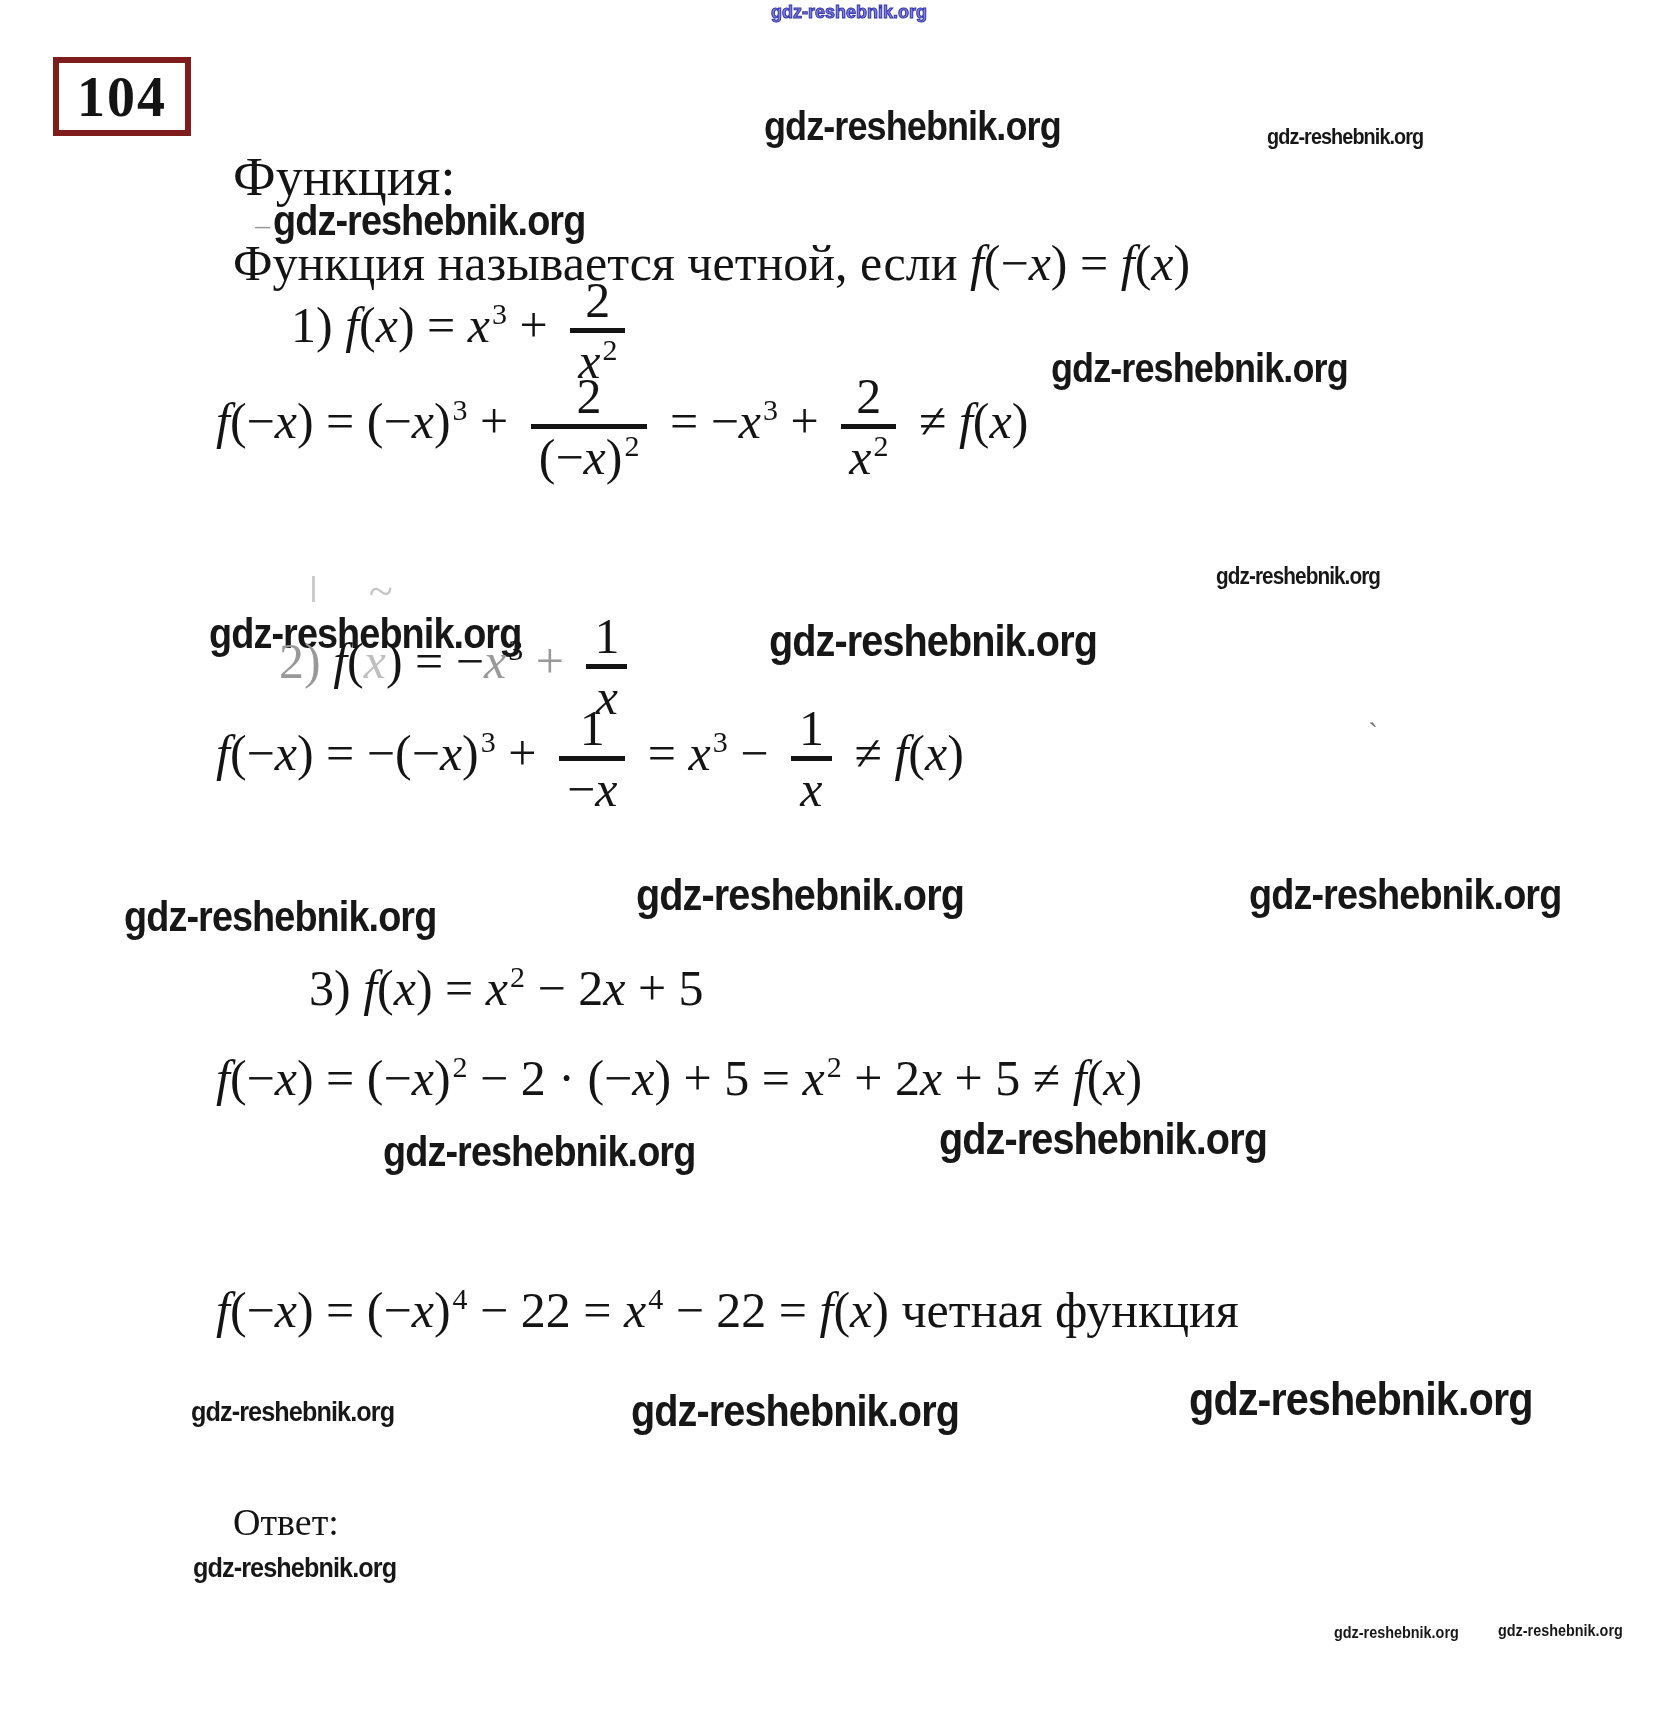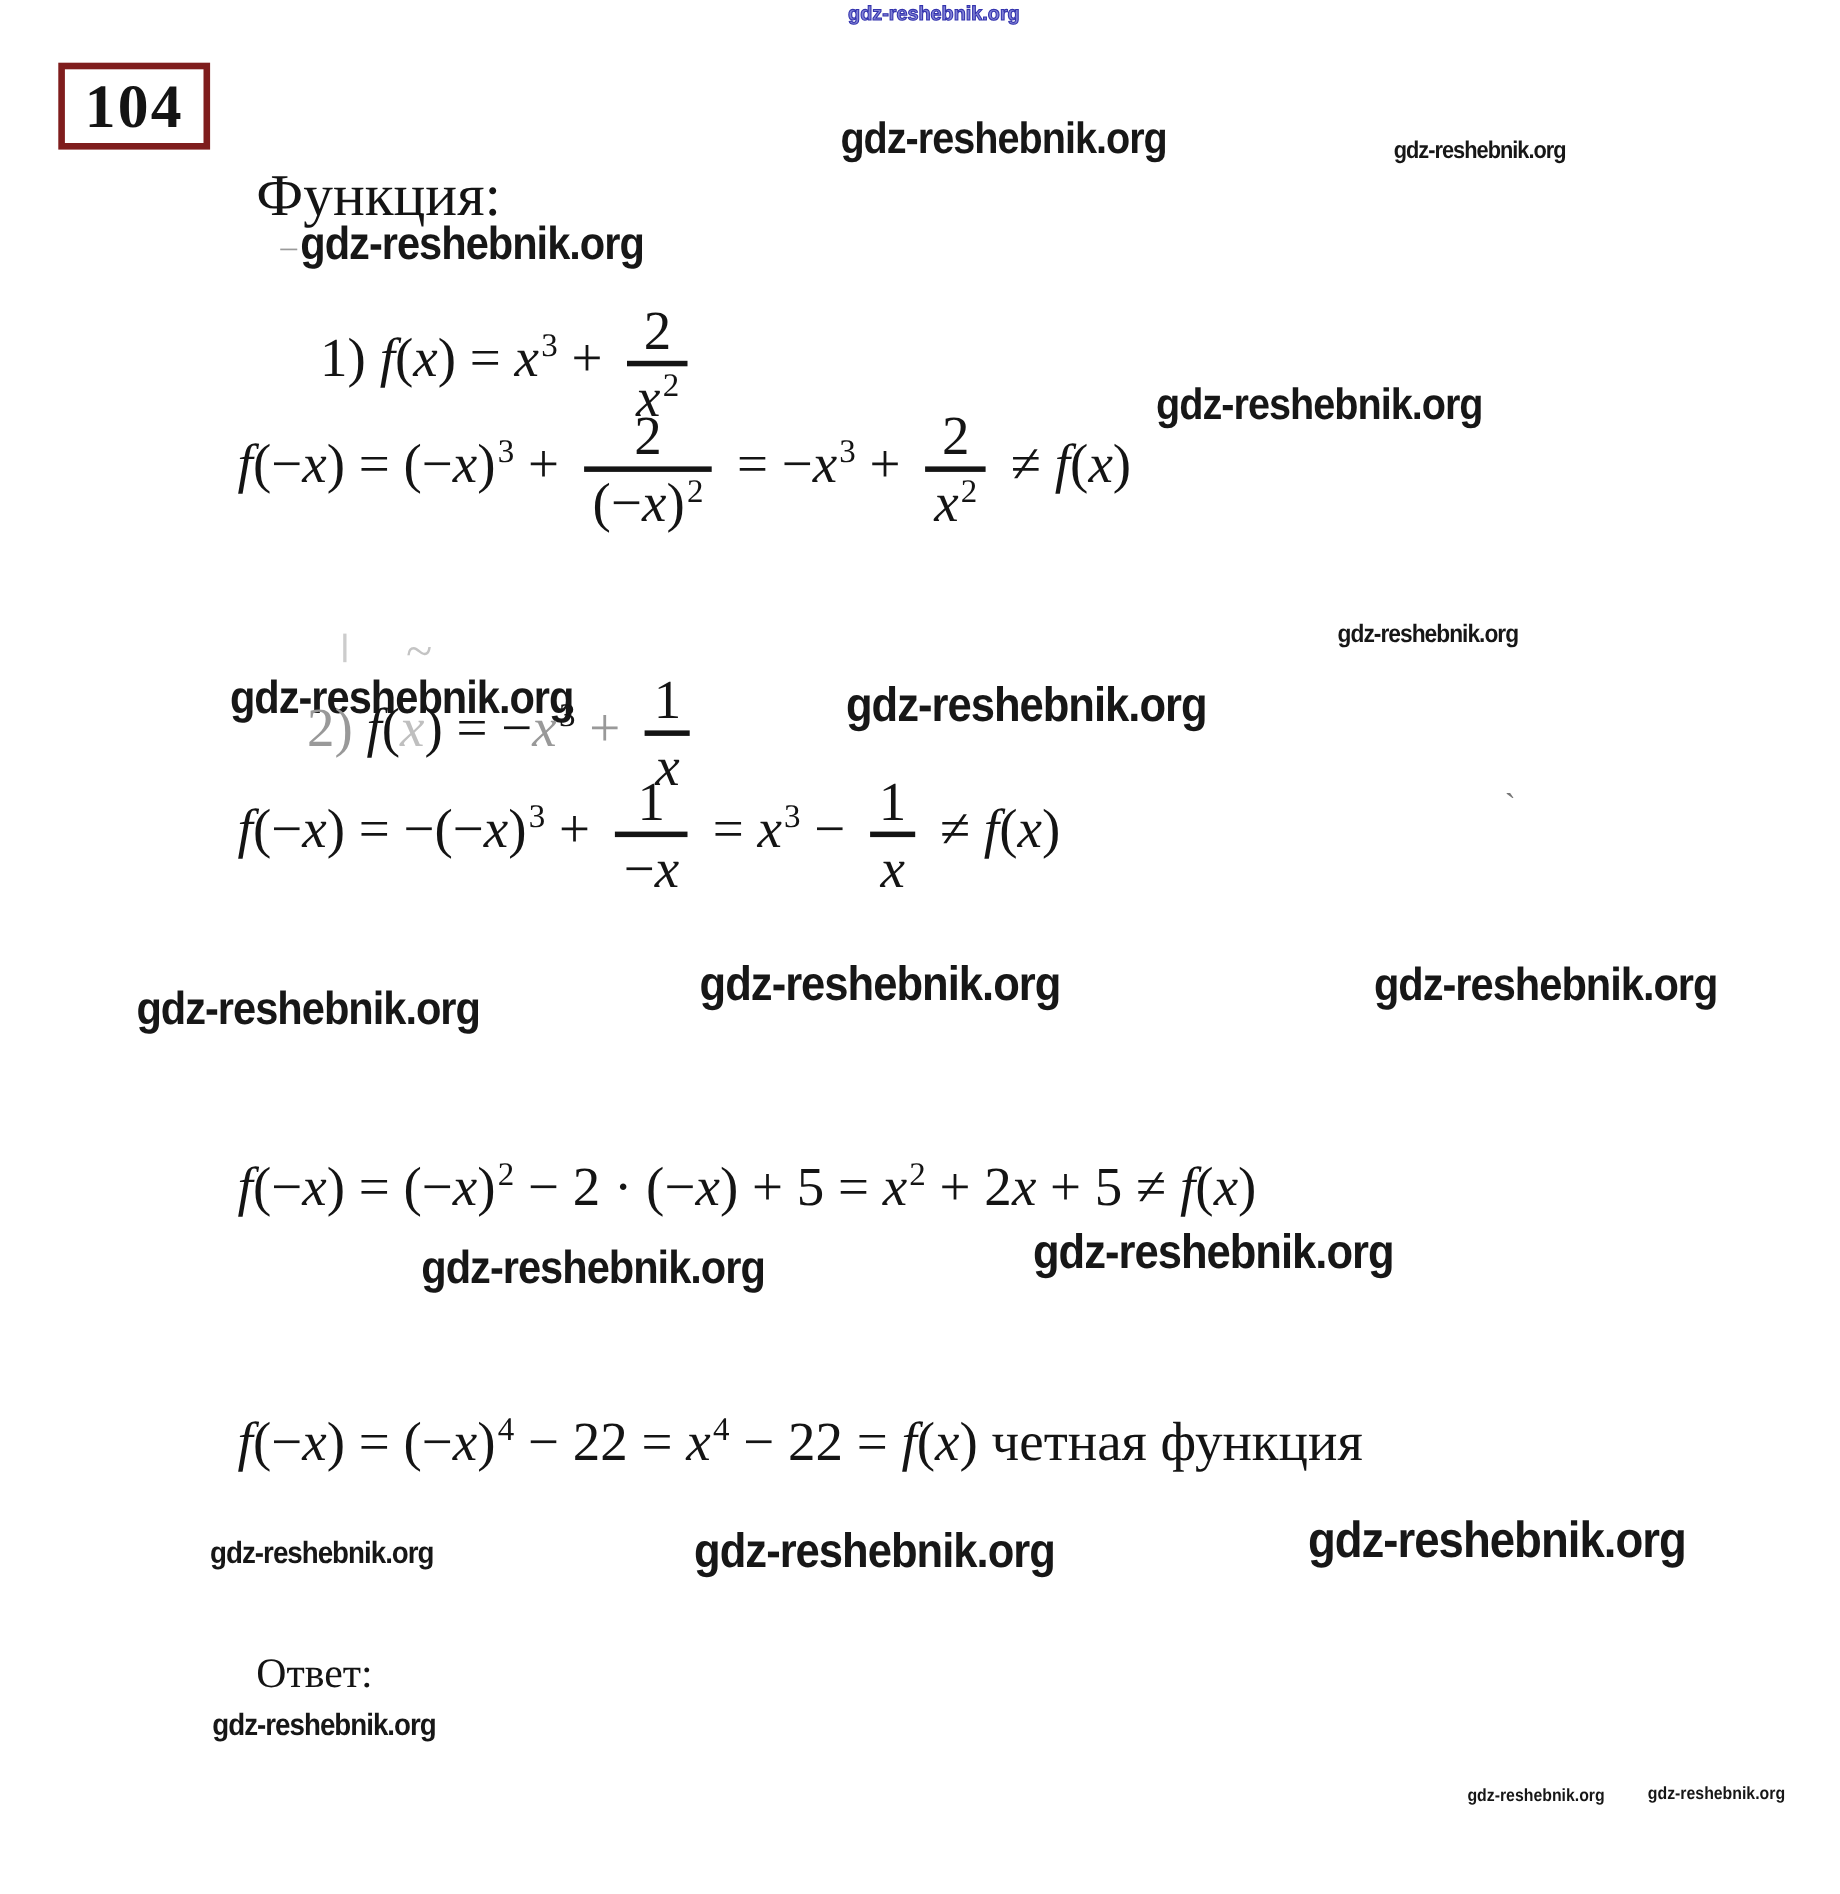--- a/index.html
+++ b/index.html
@@ -86,40 +86,42 @@
     <span>104</span>
   </div>
 
   <div class="wm" style="left:753px;top:104px;font-size:40px;">gdz-reshebnik.org</div>
   <div class="wm" style="left:1256px;top:124px;font-size:22px;">gdz-reshebnik.org</div>
 
   <div class="label" style="left:222px;top:146px;font-size:54px;">Функция:</div>
   <div class="artifact" style="left:244px;top:198px;font-size:30px;color:#9a9a9a;">_</div>
   <div class="wm" style="left:262px;top:197px;font-size:42px;">gdz-reshebnik.org</div>
 
+  <div class="math" style="left:222px;top:233px;"><span class="tk">Функция называется четной, если </span><span class="tk it">f</span><span class="tk">(−</span><span class="tk it">x</span><span class="tk">) = </span><span class="tk it">f</span><span class="tk">(</span><span class="tk it">x</span><span class="tk">)</span></div>
 
   <div class="math" style="left:280px;top:272px;"><span class="tk">1) </span><span class="tk it">f</span><span class="tk">(</span><span class="tk it">x</span><span class="tk">) = </span><span class="tk it">x</span><sup class="tk">3</sup><span class="tk"> + </span><span class="frac"><span class="fn"><span class="tk">2</span></span><span class="fd"><span class="tk it">x</span><sup class="tk">2</sup></span></span></div>
   <div class="wm" style="left:1040px;top:346px;font-size:40px;">gdz-reshebnik.org</div>
   <div class="math" style="left:205px;top:368px;"><span class="tk it">f</span><span class="tk">(−</span><span class="tk it">x</span><span class="tk">) = (−</span><span class="tk it">x</span><span class="tk">)</span><sup class="tk">3</sup><span class="tk"> + </span><span class="frac"><span class="fn"><span class="tk">2</span></span><span class="fd"><span class="tk">(−</span><span class="tk it">x</span><span class="tk">)</span><sup class="tk">2</sup></span></span><span class="tk"> = −</span><span class="tk it">x</span><sup class="tk">3</sup><span class="tk"> + </span><span class="frac"><span class="fn"><span class="tk">2</span></span><span class="fd"><span class="tk it">x</span><sup class="tk">2</sup></span></span><span class="tk"> ≠ </span><span class="tk it">f</span><span class="tk">(</span><span class="tk it">x</span><span class="tk">)</span></div>
 
   <div class="artifact art-line" style="left:301px;top:576px;"></div>
   <div class="artifact" style="left:358px;top:566px;font-size:44px;">~</div>
 
   <div class="wm" style="left:198px;top:610px;font-size:42px;">gdz-reshebnik.org</div>
   <div class="wm" style="left:758px;top:616px;font-size:44px;">gdz-reshebnik.org</div>
   <div class="wm" style="left:1205px;top:563px;font-size:23px;">gdz-reshebnik.org</div>
 
   <div class="math" style="left:268px;top:608px;"><span class="tk g1">2) </span><span class="tk it">f</span><span class="tk">(</span><span class="tk it g2">x</span><span class="tk">) = −</span><span class="tk it g1">x</span><sup class="tk">3</sup><span class="tk g1"> + </span><span class="frac"><span class="fn"><span class="tk">1</span></span><span class="fd"><span class="tk it">x</span></span></span></div>
   <div class="math" style="left:205px;top:700px;"><span class="tk it">f</span><span class="tk">(−</span><span class="tk it">x</span><span class="tk">) = −(−</span><span class="tk it">x</span><span class="tk">)</span><sup class="tk">3</sup><span class="tk"> + </span><span class="frac"><span class="fn"><span class="tk">1</span></span><span class="fd"><span class="tk">−</span><span class="tk it">x</span></span></span><span class="tk"> = </span><span class="tk it">x</span><sup class="tk">3</sup><span class="tk"> − </span><span class="frac"><span class="fn"><span class="tk">1</span></span><span class="fd"><span class="tk it">x</span></span></span><span class="tk"> ≠ </span><span class="tk it">f</span><span class="tk">(</span><span class="tk it">x</span><span class="tk">)</span></div>
   <div class="artifact" style="left:1357px;top:716px;font-size:30px;color:#777777;">`</div>
 
   <div class="wm" style="left:113px;top:893px;font-size:42px;">gdz-reshebnik.org</div>
   <div class="wm" style="left:625px;top:870px;font-size:44px;">gdz-reshebnik.org</div>
   <div class="wm" style="left:1238px;top:871px;font-size:42px;">gdz-reshebnik.org</div>
 
+  <div class="math" style="left:298px;top:958px;"><span class="tk">3) </span><span class="tk it">f</span><span class="tk">(</span><span class="tk it">x</span><span class="tk">) = </span><span class="tk it">x</span><sup class="tk">2</sup><span class="tk"> − 2</span><span class="tk it">x</span><span class="tk"> + 5</span></div>
   <div class="math" style="left:205px;top:1048px;"><span class="tk it">f</span><span class="tk">(−</span><span class="tk it">x</span><span class="tk">) = (−</span><span class="tk it">x</span><span class="tk">)</span><sup class="tk">2</sup><span class="tk"> − 2 · (−</span><span class="tk it">x</span><span class="tk">) + 5 = </span><span class="tk it">x</span><sup class="tk">2</sup><span class="tk"> + 2</span><span class="tk it">x</span><span class="tk"> + 5 ≠ </span><span class="tk it">f</span><span class="tk">(</span><span class="tk it">x</span><span class="tk">)</span></div>
 
   <div class="wm" style="left:372px;top:1128px;font-size:42px;">gdz-reshebnik.org</div>
   <div class="wm" style="left:928px;top:1114px;font-size:44px;">gdz-reshebnik.org</div>
 
   <div class="math" style="left:205px;top:1280px;"><span class="tk it">f</span><span class="tk">(−</span><span class="tk it">x</span><span class="tk">) = (−</span><span class="tk it">x</span><span class="tk">)</span><sup class="tk">4</sup><span class="tk"> − 22 = </span><span class="tk it">x</span><sup class="tk">4</sup><span class="tk"> − 22 = </span><span class="tk it">f</span><span class="tk">(</span><span class="tk it">x</span><span class="tk">)</span><span class="tk"> четная функция</span></div>
 
   <div class="wm" style="left:180px;top:1396px;font-size:28px;">gdz-reshebnik.org</div>
   <div class="wm" style="left:620px;top:1386px;font-size:44px;">gdz-reshebnik.org</div>
   <div class="wm" style="left:1178px;top:1372px;font-size:46px;">gdz-reshebnik.org</div>

